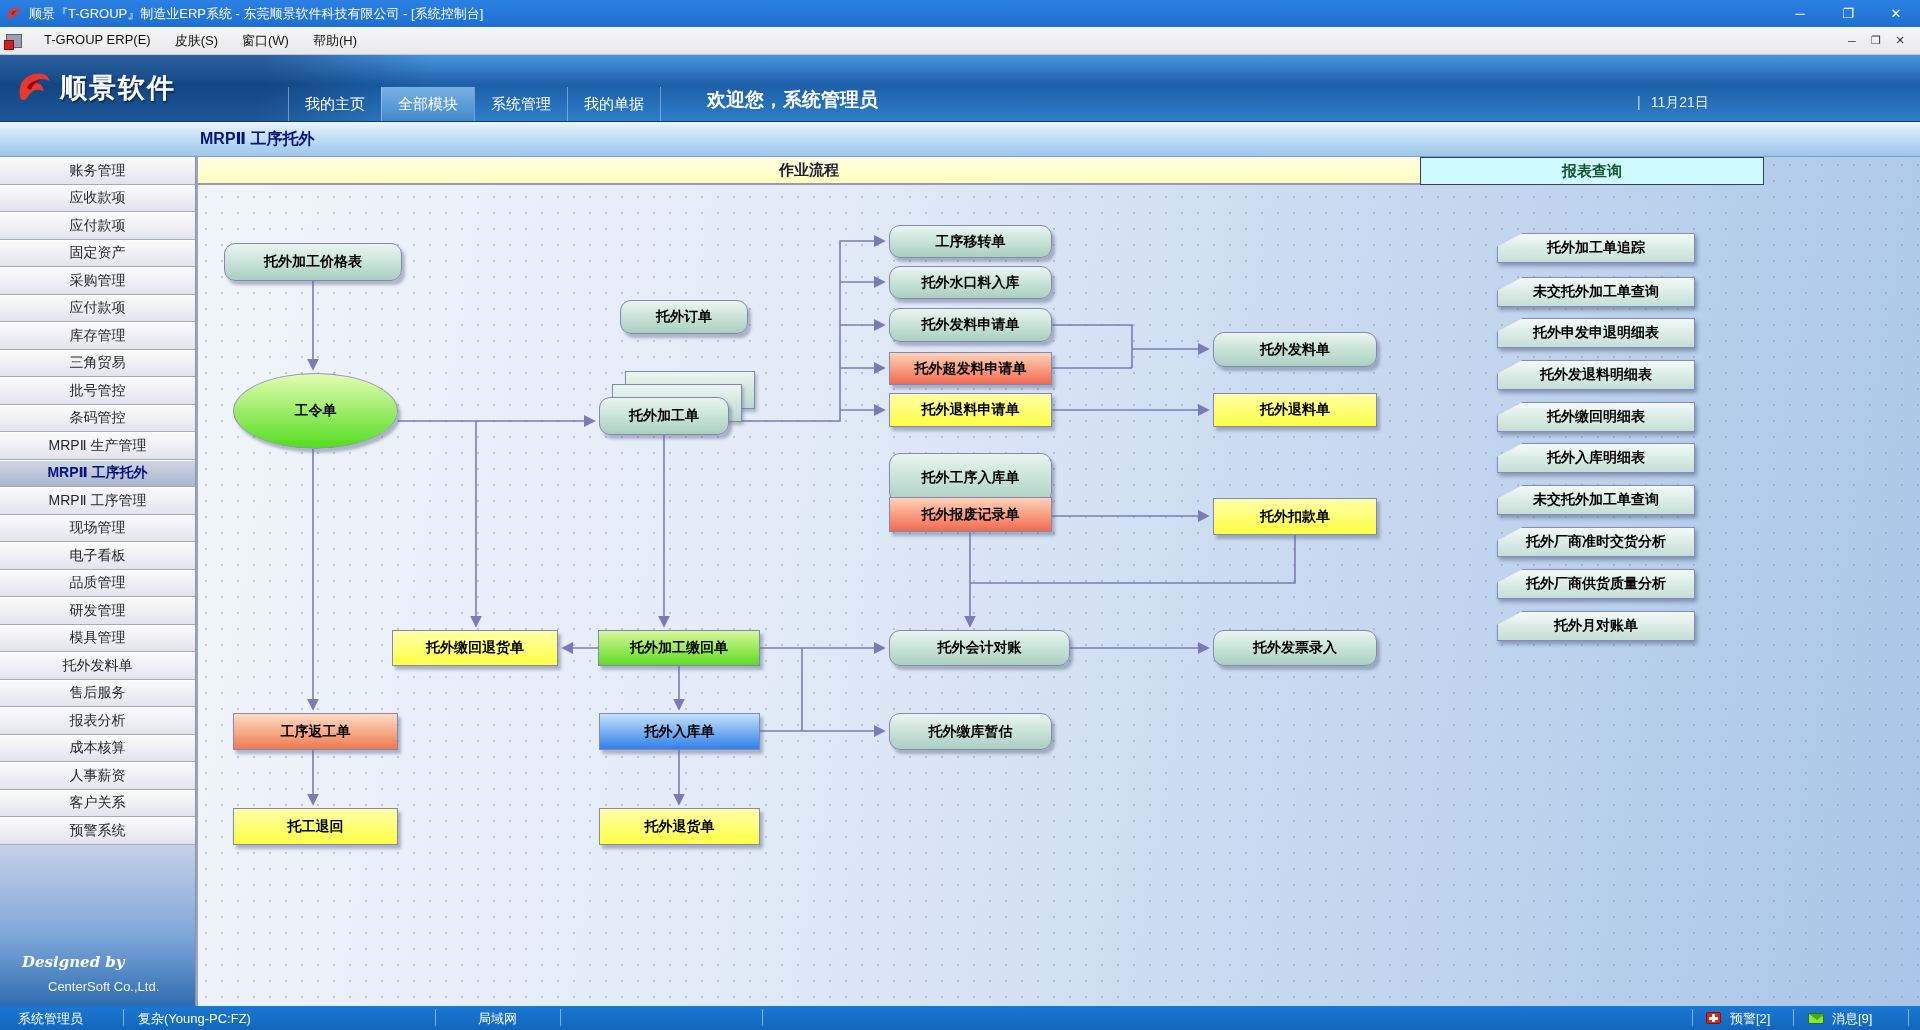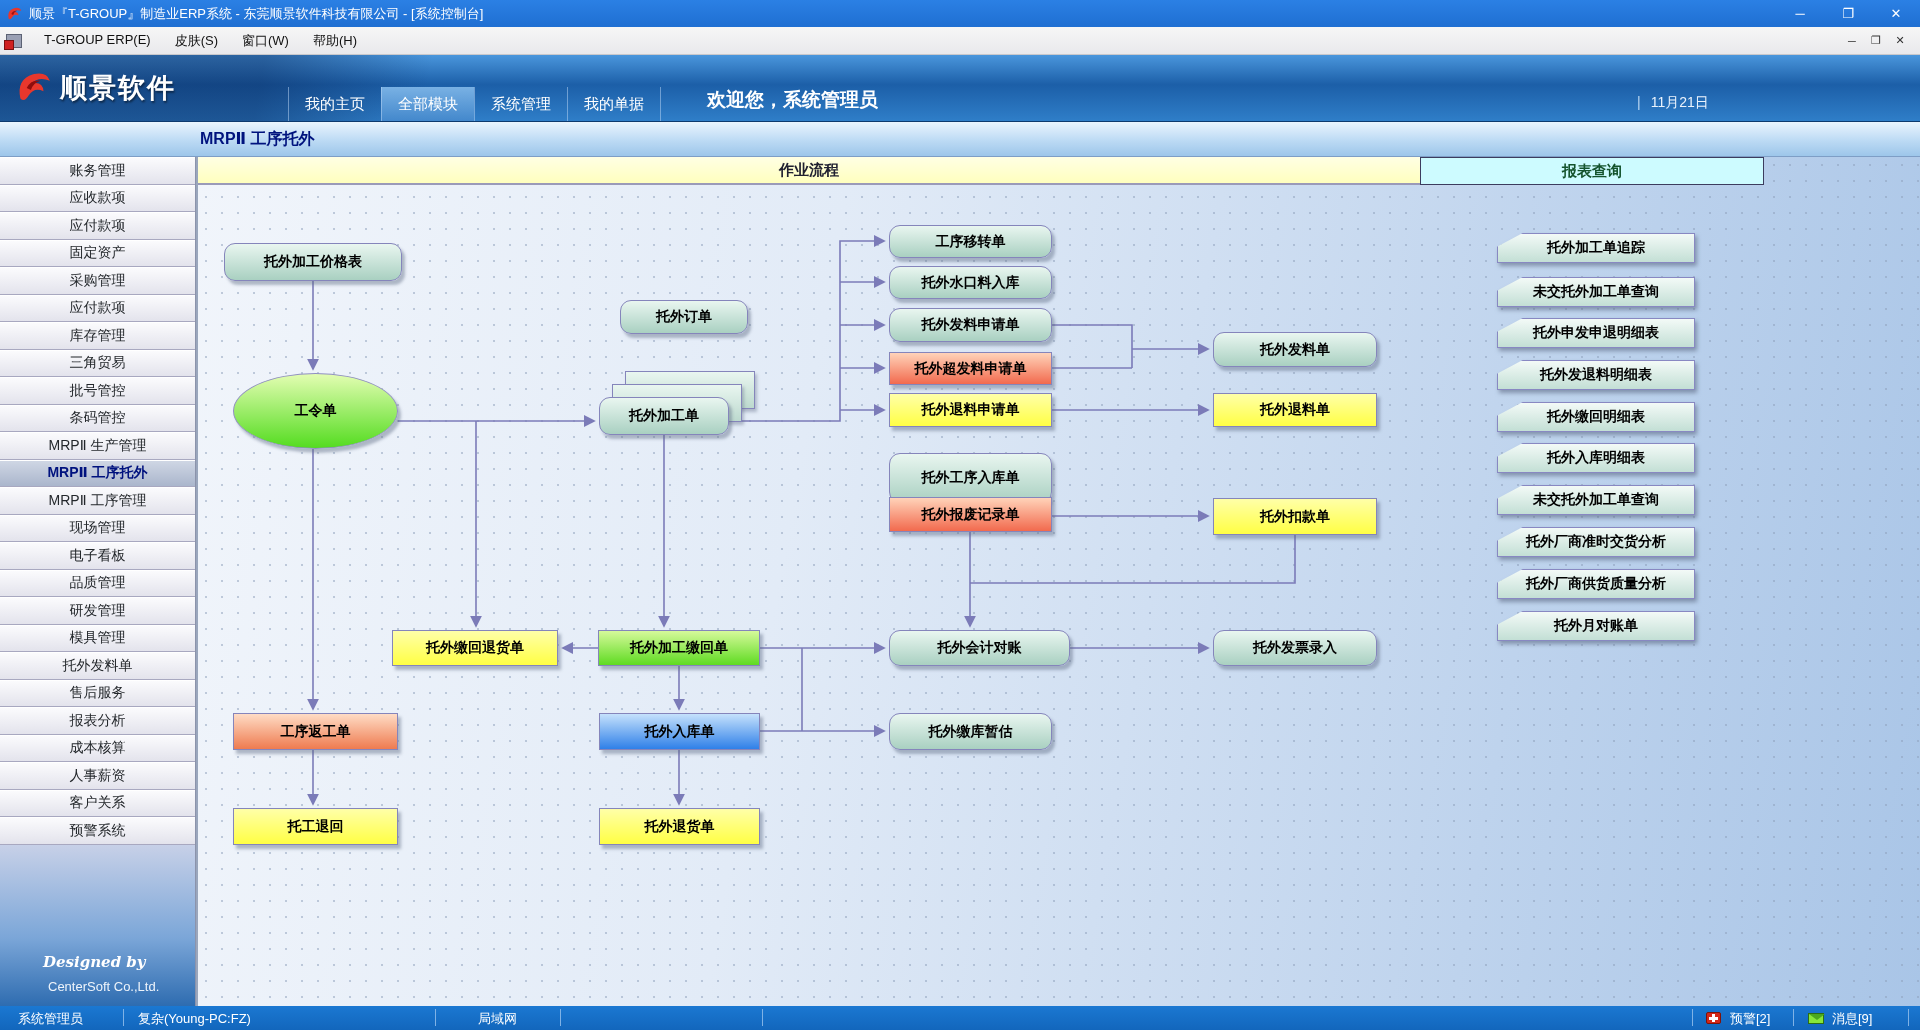--- a/index.html
+++ b/index.html
@@ -64,21 +64,21 @@
     background:linear-gradient(180deg,#dcdcec 0%,#dcdcec 78%,#7ba6d8 92%,#2e6cb0 100%);
     border-right:1px solid #8b93ab; }
   #sidebar-items { position:absolute; left:0; top:0; width:100%; }
   .sidebar-item { height:27.5px; display:flex; align-items:center; justify-content:center;
     font-size:14px; color:#23272b; background:linear-gradient(180deg,#fbfbfd,#e3e3ec);
     border-bottom:1px solid #a8a8c0; border-top:1px solid #fff; }
   .sidebar-item.selected { background:linear-gradient(180deg,#cfd6e4,#aab6cc);
     color:#00127e; font-weight:bold; }
   #sidebar-footer { position:absolute; left:0; bottom:12px; width:100%; color:#fff; }
   #sidebar-footer .l1 { font-family:"DejaVu Serif","Liberation Serif",serif; font-style:italic;
-    font-weight:bold; font-size:15px; margin-left:43px; }
+    font-weight:bold; font-size:15px; margin-left:22px; }
   #sidebar-footer .l2 { font-size:13px; margin-left:48px; margin-top:8px; color:#eef4fb; }
 
   
   #canvas { position:absolute; left:196px; top:157px; width:1724px; height:849px;
     border-left:2px solid #9aa6bc;
     background-image:
       radial-gradient(rgba(140,158,185,.5) 1px, transparent 1.4px),
       linear-gradient(100deg,#f1f5fb 0%,#e2ebf7 35%,#bed3ed 75%,#a9c5e7 100%);
     background-size:16px 16px, 100% 100%; }
   #flow-header { position:absolute; left:0; top:0; width:1222px; height:28px;

